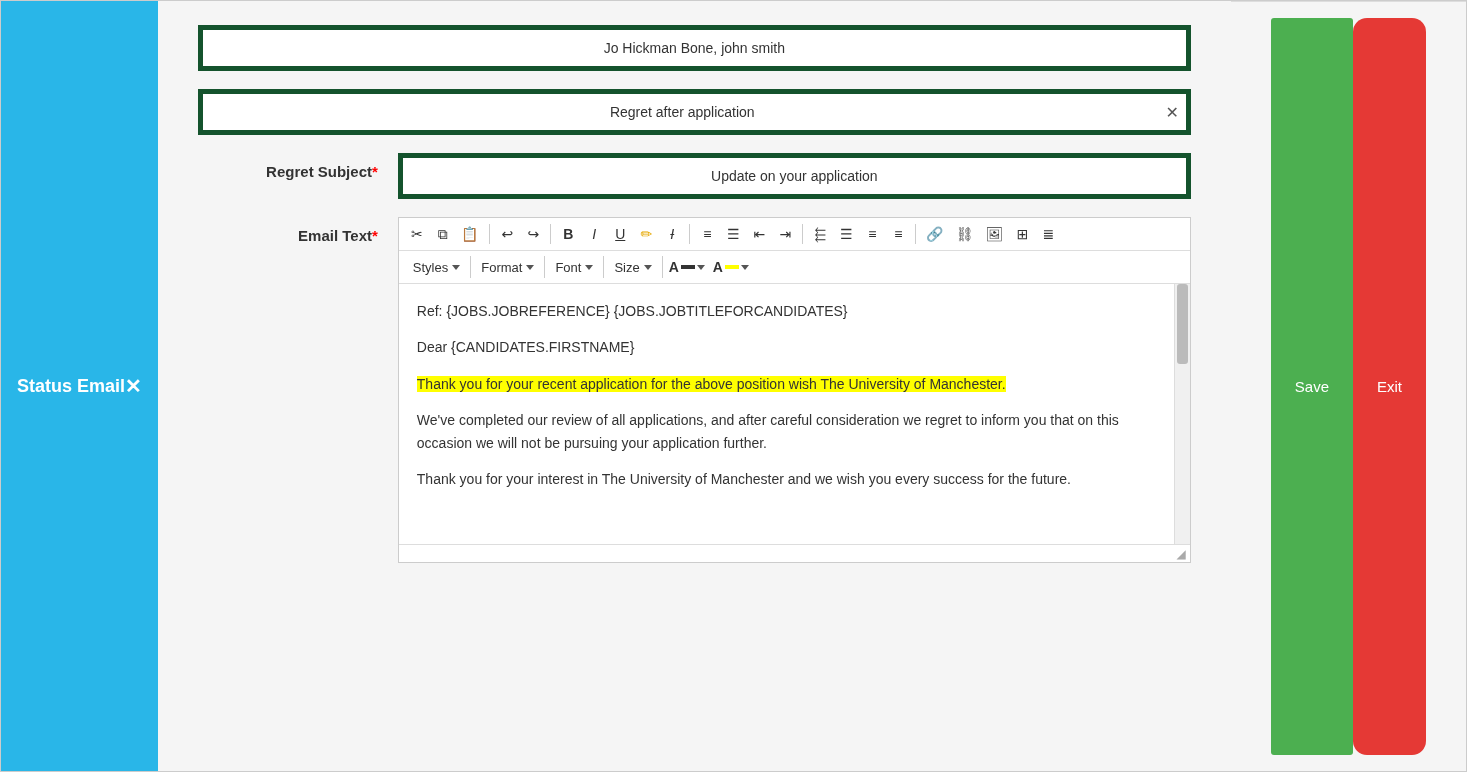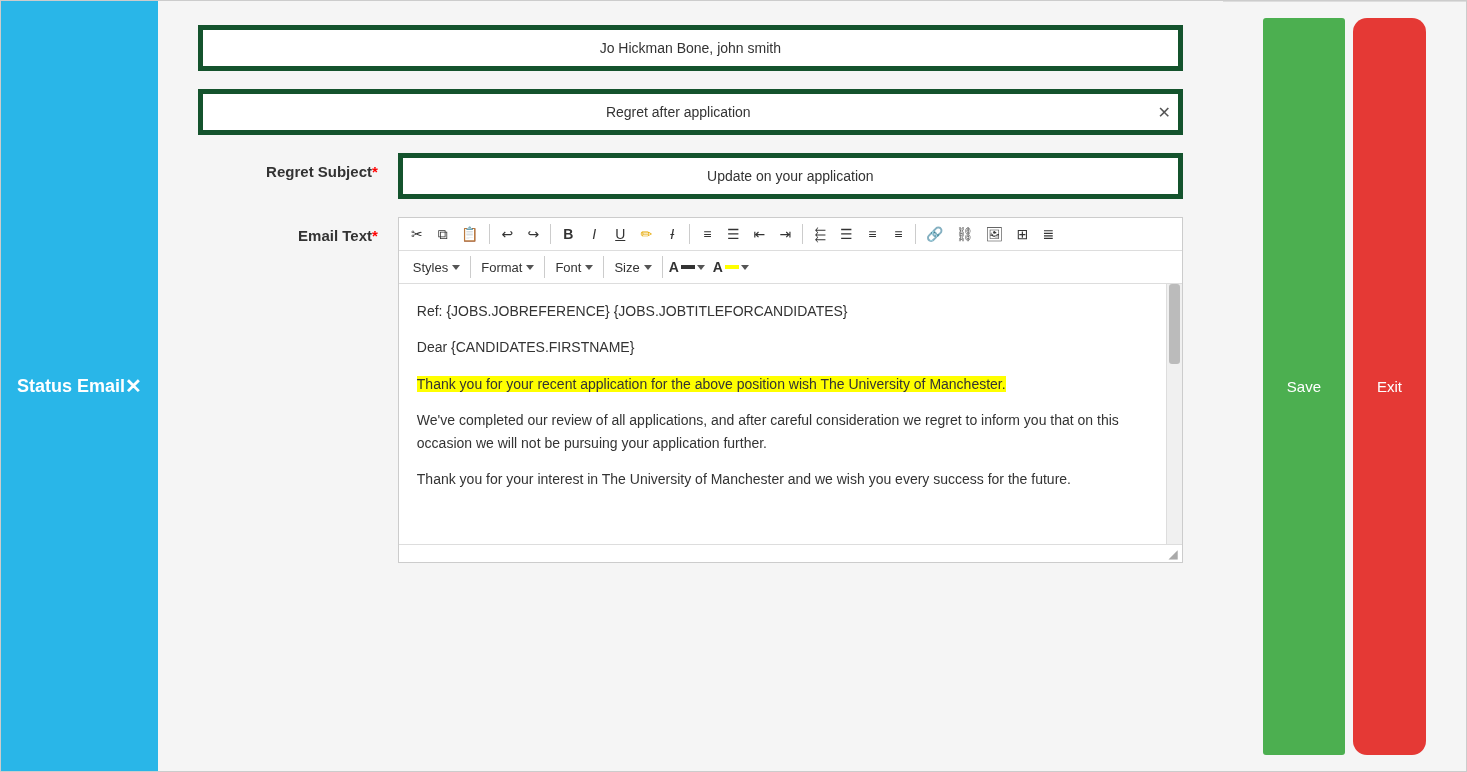--- a/index.html
+++ b/index.html
@@ -169,21 +169,21 @@
       padding: 0 4px;
     }
     .resize-icon {
       color: #aaa;
       font-size: 12px;
     }
     .modal-footer {
       padding: 16px 40px;
       display: flex;
       justify-content: center;
-      gap: 8px;
+      gap: 0;
       border-top: 1px solid #ddd;
       background: #f5f5f5;
     }
     .btn-save {
       background: #4caf50;
       color: white;
       border: none;
       padding: 10px 24px;
       font-size: 15px;
       cursor: pointer;

